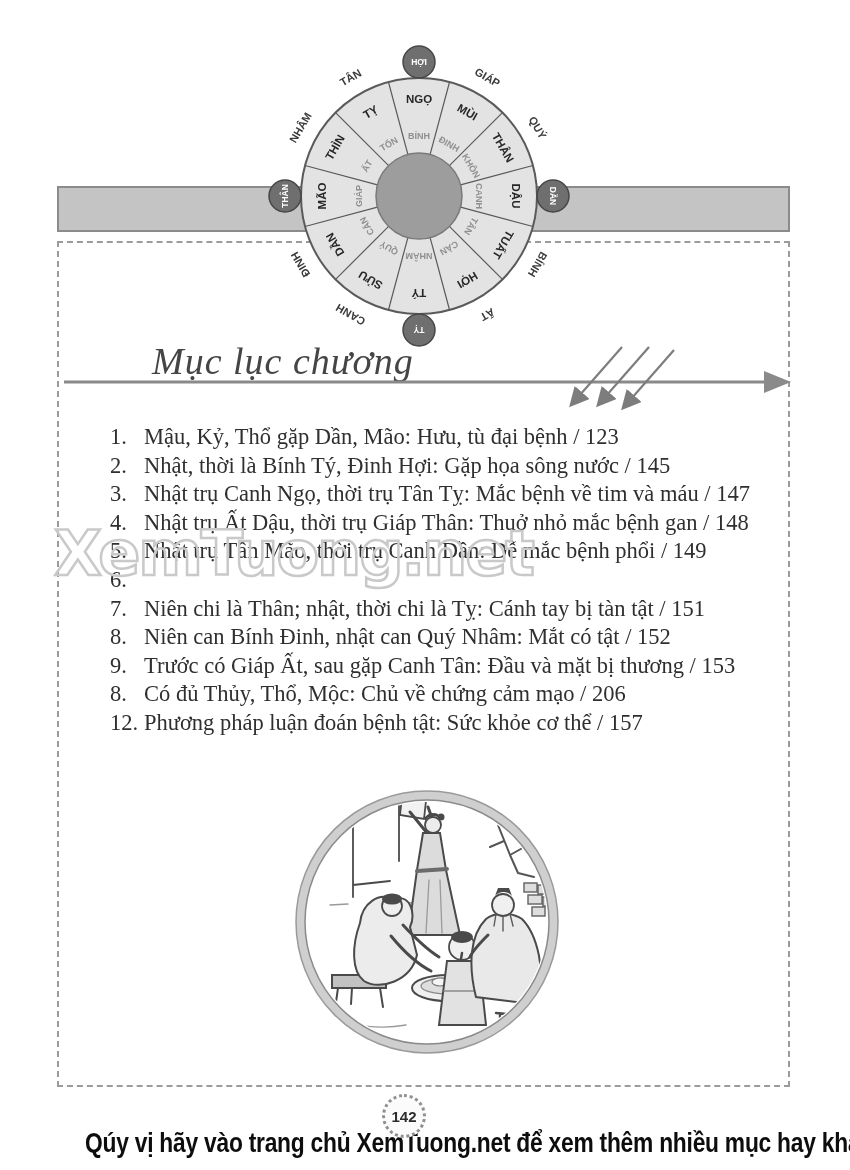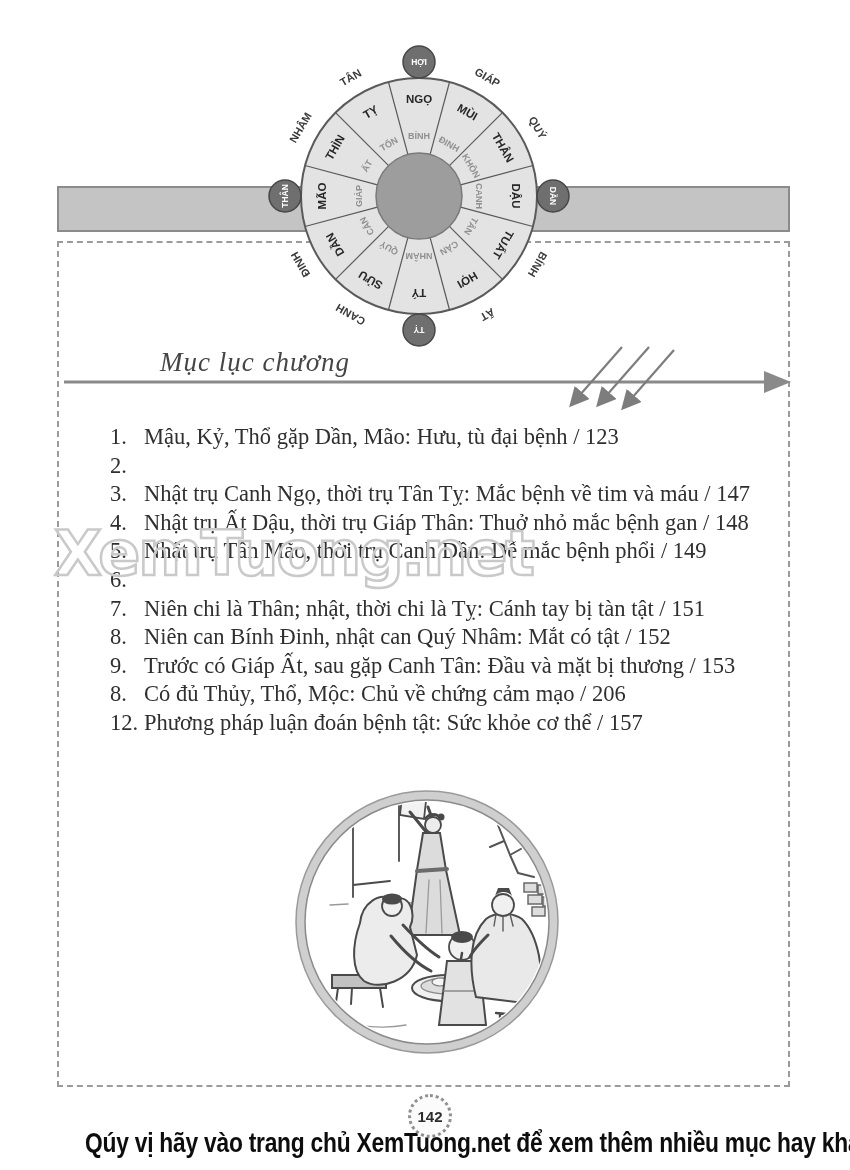--- a/index.html
+++ b/index.html
@@ -10,39 +10,39 @@
   .band{
     position:absolute;left:57px;top:186px;width:733px;height:46px;
     background:#c4c4c4;border:2px solid #8b8b8b;box-sizing:border-box;z-index:0;
   }
   .content-box{
     position:absolute;left:57px;top:241px;width:733px;height:846px;
     border:2px dashed #9b9b9b;box-sizing:border-box;z-index:0;
   }
   .wheel-svg{position:absolute;left:267px;top:44px;width:304px;height:304px;z-index:2;}
   .section-title{
-    position:absolute;left:147px;top:334px;margin:13px;z-index:1;
+    position:absolute;left:147px;top:334px;margin:5px;z-index:1;
     font-family:"Liberation Serif",serif;font-style:italic;font-weight:normal;
-    font-size:27px;color:#454545;letter-spacing:1px;white-space:nowrap;
+    font-size:38px;color:#454545;letter-spacing:1px;white-space:nowrap;
   }
   .rule-svg{position:absolute;left:60px;top:338px;width:732px;height:86px;z-index:1;}
   .toc{
     position:absolute;left:110px;top:423px;width:665px;z-index:1;
     font-size:22.5px;color:#2f2f2f;
   }
   .toc-row{display:flex;line-height:28.6px;height:28.6px;white-space:nowrap;}
   .toc-num{flex:none;width:34px;}
   .watermark{
     position:absolute;left:54px;top:520px;z-index:3;pointer-events:none;
     font-family:"DejaVu Sans",sans-serif;font-weight:bold;font-size:62px;line-height:1.1;
     color:transparent;-webkit-text-stroke:2.5px #c9c9c9;letter-spacing:-2px;white-space:nowrap;
   }
   .illustration-svg{position:absolute;left:290px;top:785px;width:274px;height:274px;z-index:1;}
   .page-badge{
-    position:absolute;left:408px;top:1094px;width:44px;height:44px;box-sizing:border-box;
+    position:absolute;left:382px;top:1094px;width:44px;height:44px;box-sizing:border-box;
     border:3px dotted #8f8f8f;border-radius:50%;background:#fbfbfb;z-index:2;
     display:flex;align-items:center;justify-content:center;
     font-family:"Liberation Sans",sans-serif;font-weight:bold;font-size:15px;color:#2d2d2d;
   }
   .footer{
     position:absolute;left:0;top:1126px;width:850px;text-align:center;z-index:1;
     font-family:"Liberation Sans",sans-serif;font-weight:bold;font-size:28.5px;
     color:#0d0d0d;transform:scaleX(0.8);transform-origin:50% 50%;
     letter-spacing:-0.3px;white-space:nowrap;
   }
@@ -159,20 +159,21 @@
   </g>
 </svg>
 
 <div class="toc">
     <div class="toc-row">
       <span class="toc-num">1.</span>
       <span class="toc-text">Mậu, Kỷ, Thổ gặp Dần, Mão: Hưu, tù đại bệnh / 123</span>
     </div>
     <div class="toc-row">
       <span class="toc-num">2.</span>
+      <span class="toc-text">Nhật, thời là Bính Tý, Đinh Hợi: Gặp họa sông nước / 145</span>
     </div>
     <div class="toc-row">
       <span class="toc-num">3.</span>
       <span class="toc-text">Nhật trụ Canh Ngọ, thời trụ Tân Tỵ: Mắc bệnh về tim và máu / 147</span>
     </div>
     <div class="toc-row">
       <span class="toc-num">4.</span>
       <span class="toc-text">Nhật trụ Ất Dậu, thời trụ Giáp Thân: Thuở nhỏ mắc bệnh gan / 148</span>
     </div>
     <div class="toc-row">

